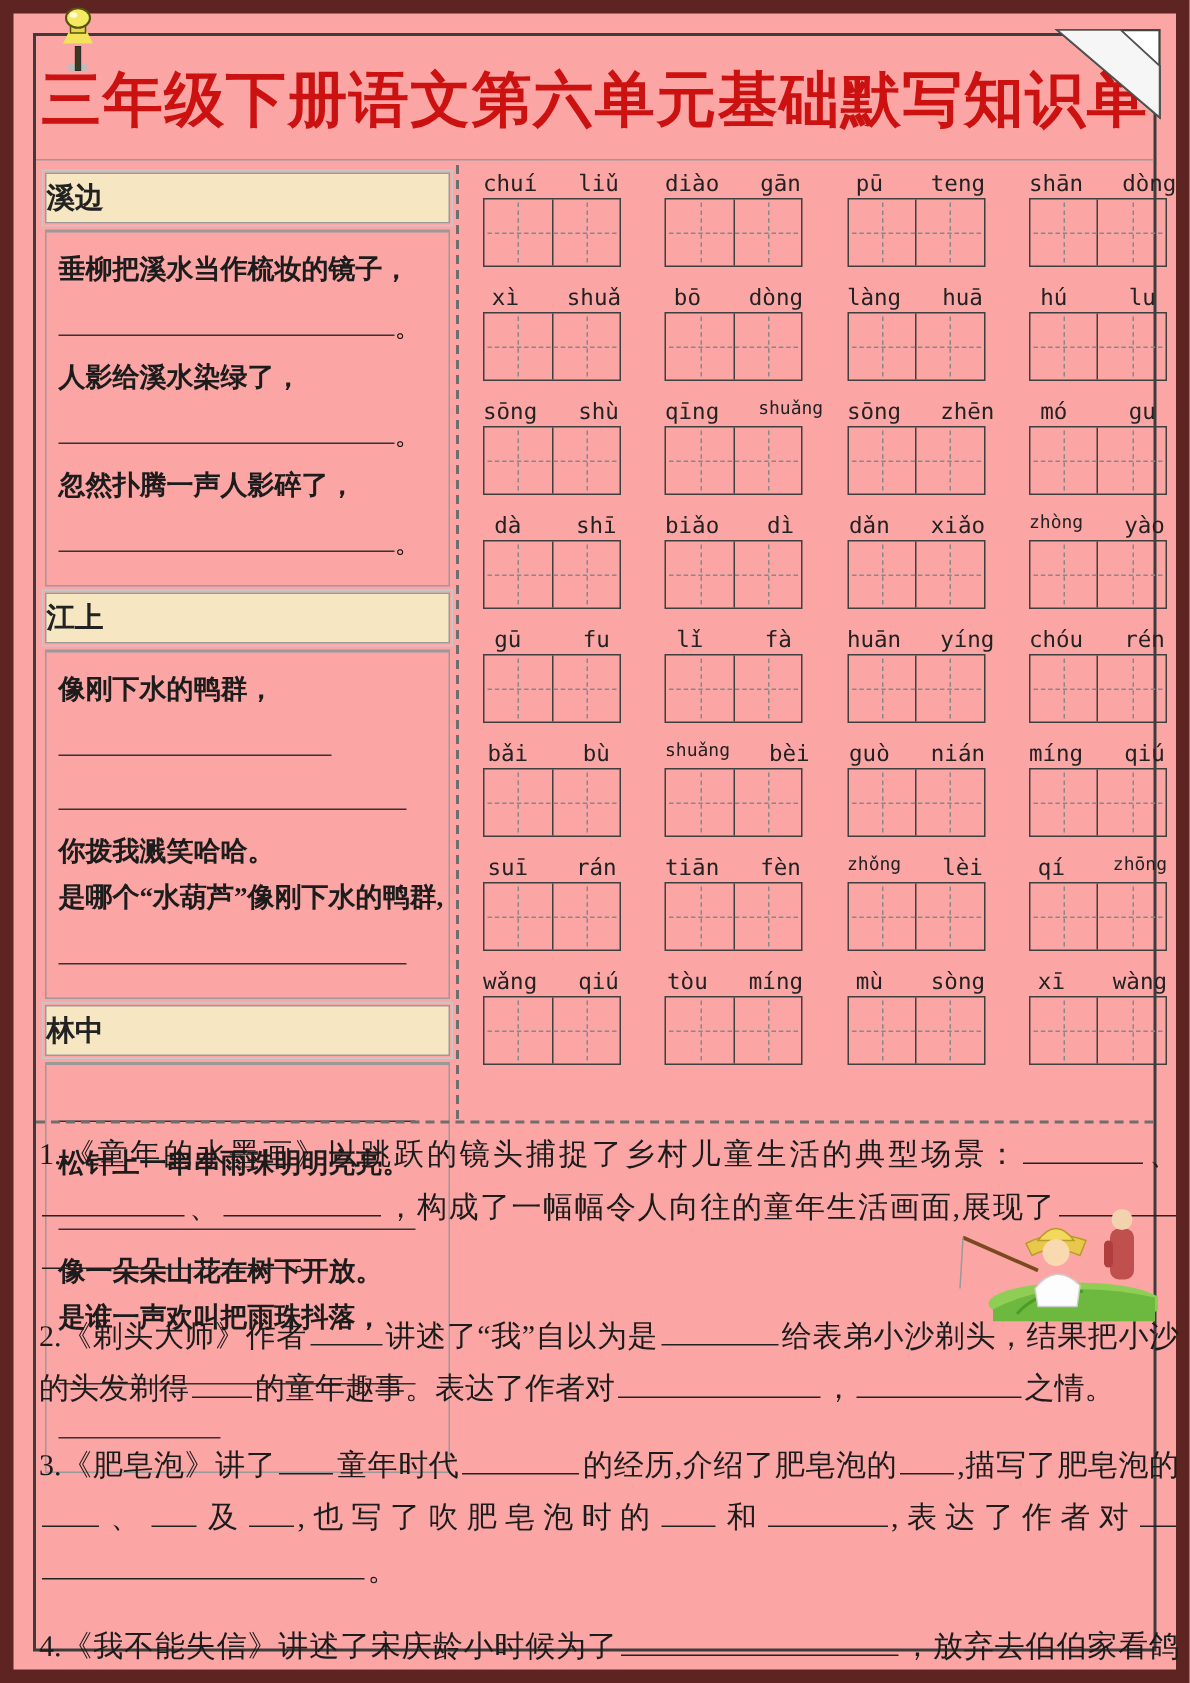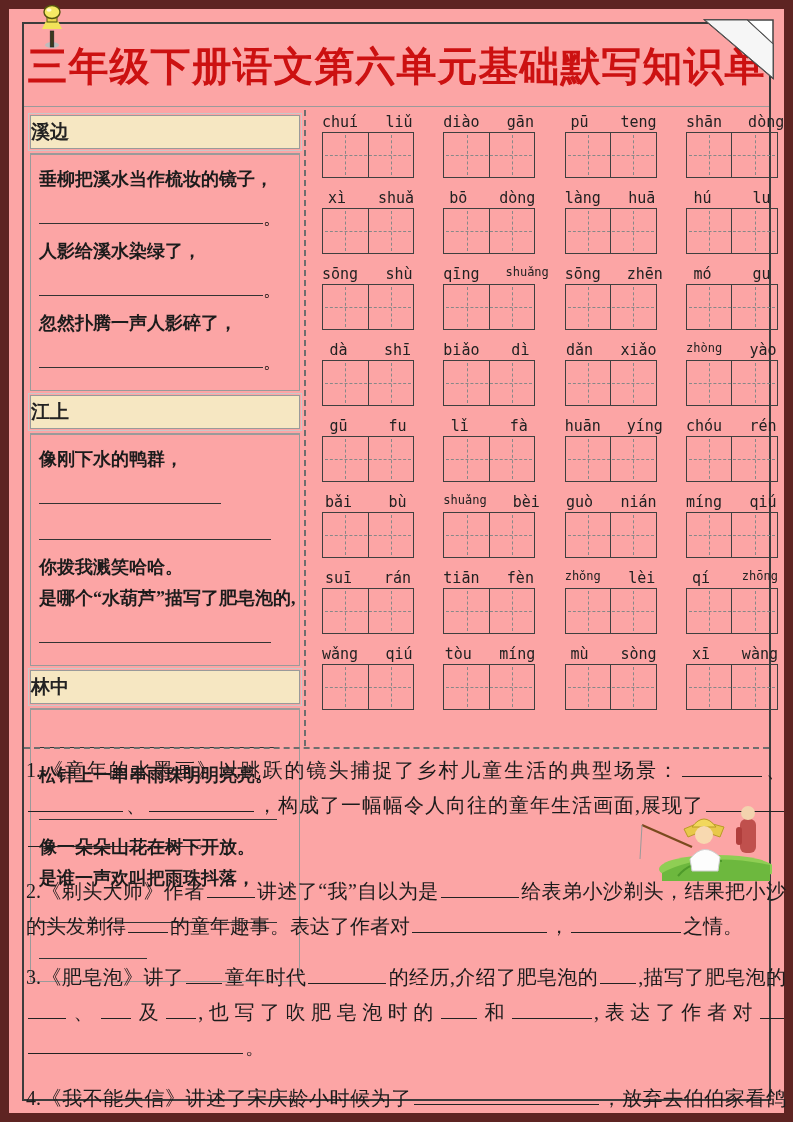--- a/index.html
+++ b/index.html
@@ -86,21 +86,21 @@
         <div class="blank-line"><span class="blank" style="width: 224px;"></span>。</div>
         <div class="poem-line">忽然扑腾一声人影碎了，</div>
         <div class="blank-line"><span class="blank" style="width: 224px;"></span>。</div>
       </div>
       <div class="sec-header">江上</div>
       <div class="sec-body">
         <div class="poem-line">像刚下水的鸭群，</div>
         <div class="blank-line"><span class="blank" style="width: 182px;"></span></div>
         <div class="blank-line"><span class="blank" style="width: 232px;"></span></div>
         <div class="poem-line">你拨我溅笑哈哈。</div>
-        <div class="poem-line">是哪个“水葫芦”描写了肥皂泡的,</div>
+        <div class="poem-line">是哪个“水葫芦”像刚下水的鸭群,</div>
         <div class="blank-line"><span class="blank" style="width: 232px;"></span></div>
       </div>
       <div class="sec-header">林中</div>
       <div class="sec-body">
         <div class="blank-line"><span class="blank" style="width: 238px;"></span></div>
         <div class="poem-line">松针上一串串雨珠明明亮亮。</div>
         <div class="blank-line"><span class="blank" style="width: 238px;"></span></div>
         <div class="poem-line">像一朵朵山花在树下开放。</div>
         <div class="poem-line">是谁一声欢叫把雨珠抖落，</div>
         <div class="blank-line"><span class="blank" style="width: 238px;"></span></div>

